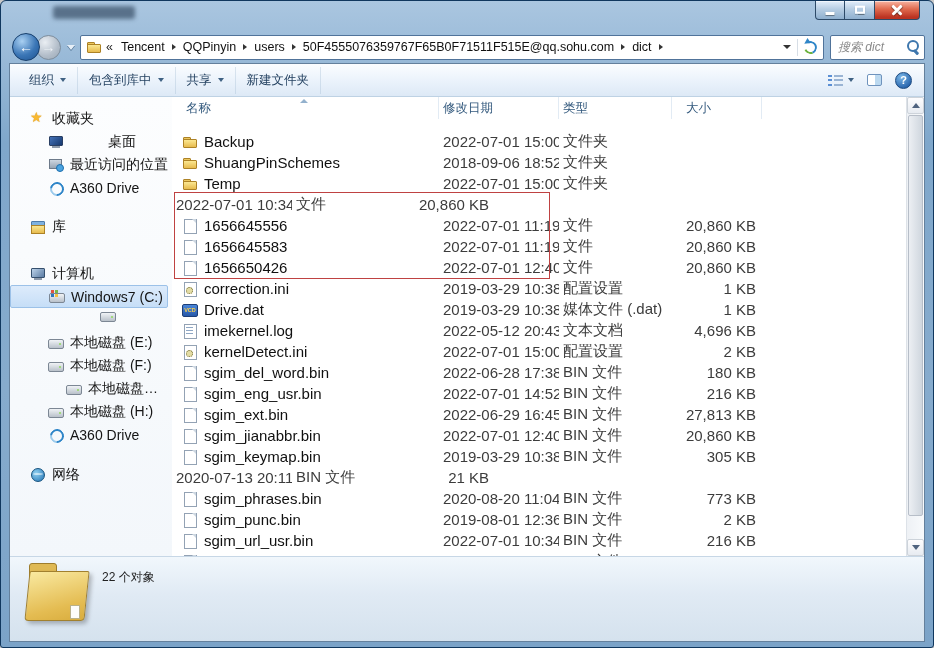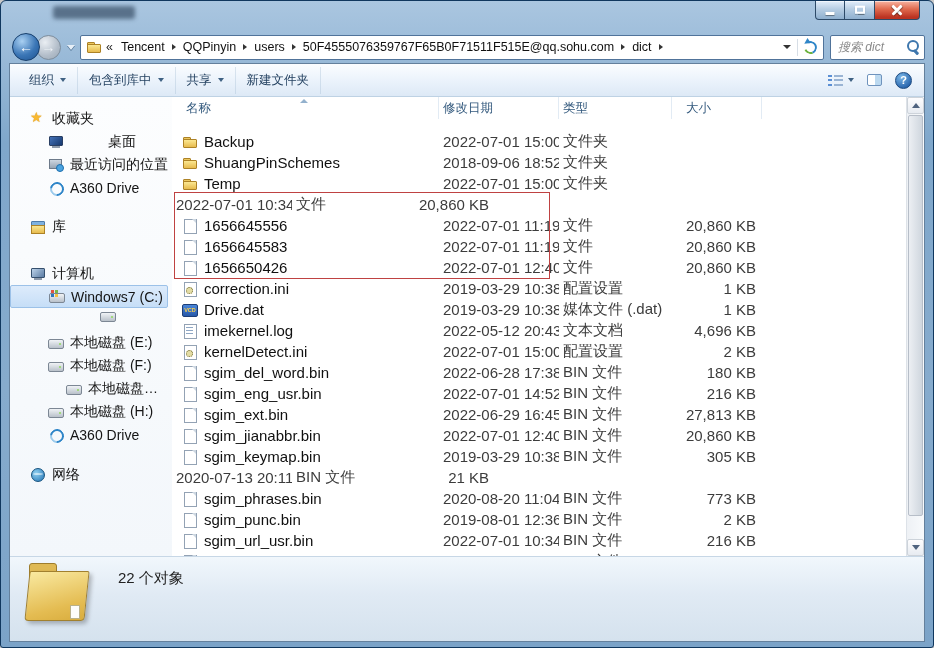--- a/index.html
+++ b/index.html
@@ -153,21 +153,21 @@
     background:linear-gradient(90deg,#eceff3,#cfd6de);}
 
   
   .details{height:85px;flex:0 0 85px;position:relative;border-top:1px solid #c7d7e6;
     background:linear-gradient(180deg,#f1f7fc,#e0eaf4 45%,#d5e2ee);}
   .big-folder{position:absolute;left:16px;top:2px;width:64px;height:68px;}
   .big-folder::before{content:"";position:absolute;left:3px;top:4px;width:26px;height:12px;background:#dfb954;border:1px solid #9e7d2d;border-radius:3px 3px 0 0;}
   .big-folder::after{content:"";position:absolute;left:1px;top:12px;width:58px;height:48px;border:1px solid #a1802e;border-radius:2px 2px 4px 4px;
     background:linear-gradient(165deg,#f9e9a0,#e4bc52 70%,#d9ad3e);transform:skewX(-6deg);box-shadow:3px 3px 4px rgba(0,0,0,.25);}
   .paper{position:absolute;right:10px;bottom:8px;width:10px;height:14px;background:#fdfdfb;border:1px solid #b9b18a;z-index:2;}
-  .count{position:absolute;left:108px;top:12px;font-size:15px;color:#222;}
+  .count{position:absolute;left:92px;top:12px;font-size:12px;color:#222;}
 </style>
 </head>
 <body>
 
 <div class="window">
 
   <div class="titlebar">
     <div class="title-smudge"></div>
     <div class="win-controls">
       <div class="wbtn btn-min">

